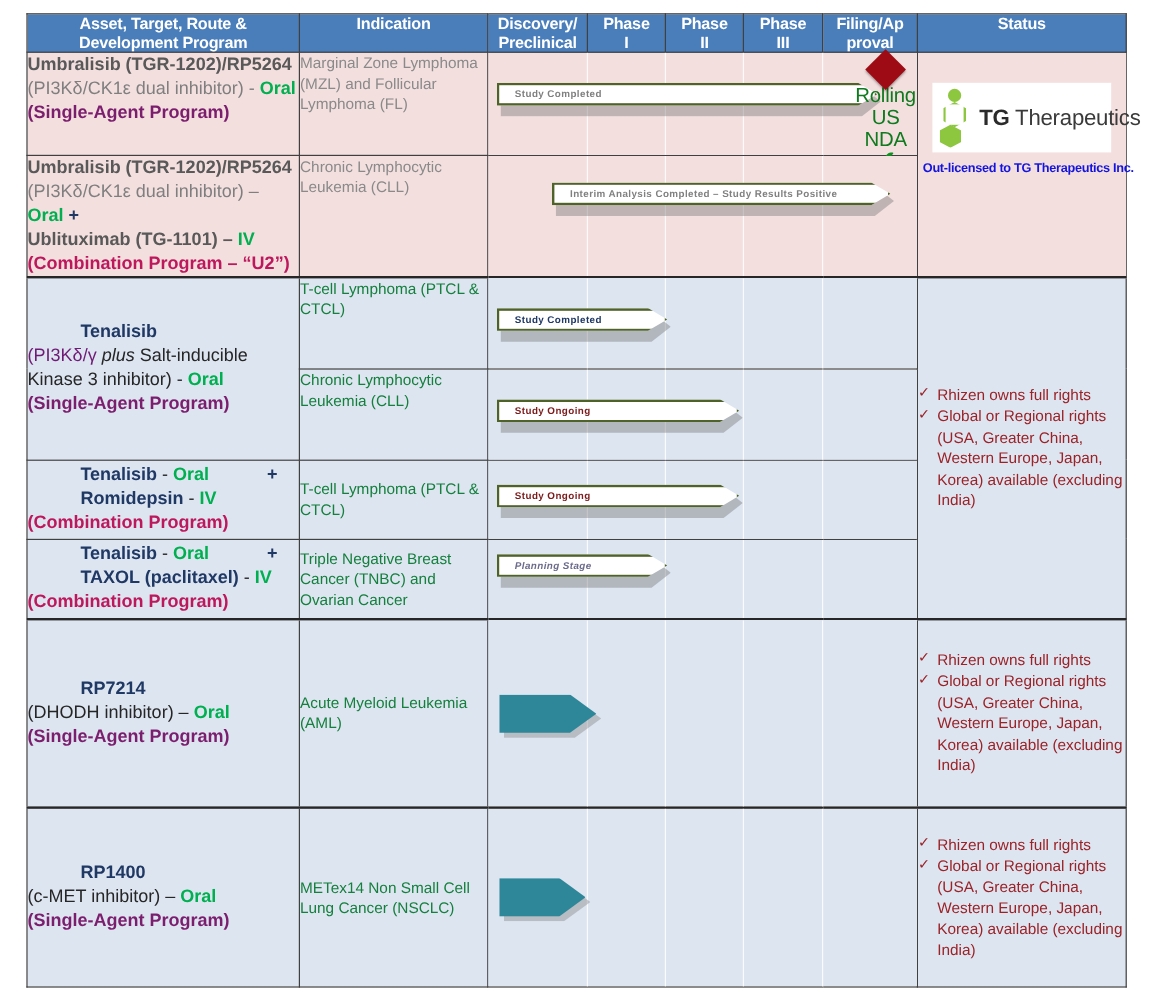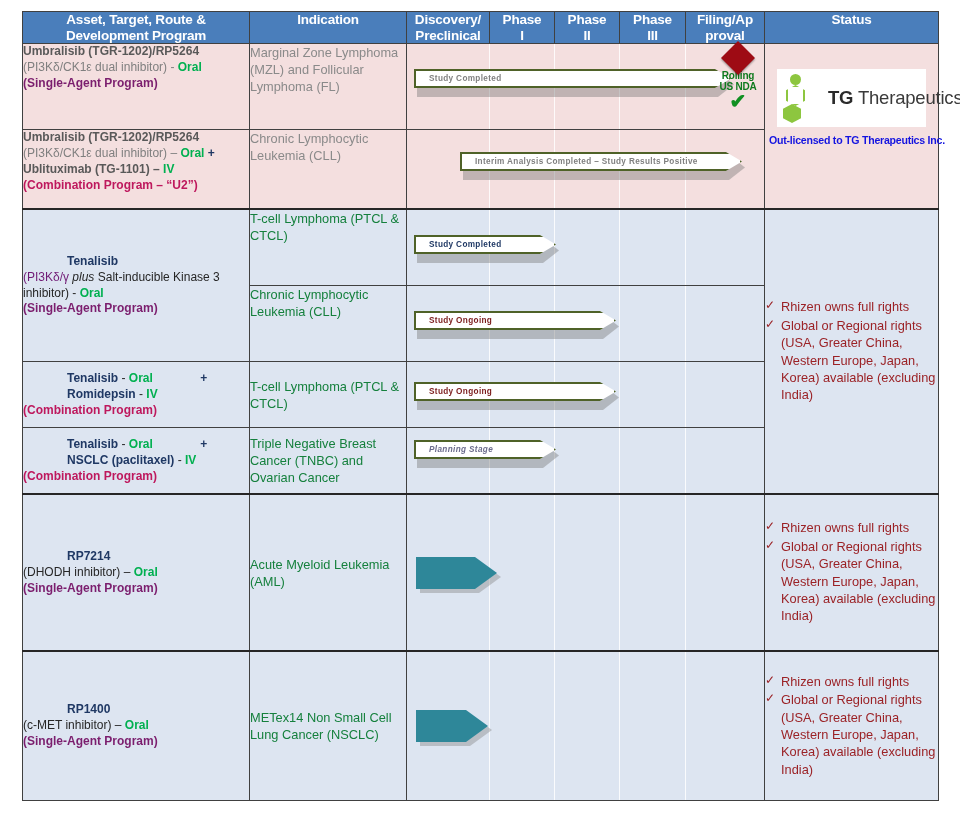--- a/index.html
+++ b/index.html
@@ -36,21 +36,21 @@
     border:1px solid #36618f;
     letter-spacing:-0.2px;
   }
   .pink{ background:#F4DFDF; }
   .blue{ background:#DDE5F1; }
 
   .prog-cell{position:relative;padding:0;}
 
   .asset{
     padding:8px 6px 8px 8px;
-    font-size:12px;
+    font-size:15px;
     line-height:1.33;
     color:#555555;
   }
   .asset .nm{font-weight:bold;color:#1F3864;padding-left:44px;}
   .asset .nm-grey{font-weight:bold;color:#595959;}
   .asset .route{color:#00B050;font-weight:bold;}
   .asset .route2{color:#00B050;font-weight:bold;}
   .asset .plus{color:#1F3864;font-weight:bold;}
   .asset .prog-single{color:#7B1E6E;font-weight:bold;}
   .asset .prog-combo{color:#be185d;font-weight:bold;}
@@ -137,35 +137,34 @@
 
   
   .milestone{position:absolute;text-align:center;width:62px;}
   .diamond{
     width:24px;height:24px;background:#9E0B14;
     transform:rotate(45deg);
     margin:0 auto 1px auto;
     box-shadow:1px 1px 2px rgba(0,0,0,.35);
   }
   .ms-text{
-    font-size:10px;font-weight:bold;color:#0F7A1E;line-height:1.08;
+    font-size:17px;font-weight:normal;color:#0F7A1E;line-height:1.08;
     letter-spacing:-.2px;
   }
   .ms-check{
     font-size:20px;color:#119022;font-weight:bold;line-height:.9;margin-top:-1px;
   }
 
   
   .logo-box{
     position:absolute;
     background:#ffffff;
     display:flex;align-items:center;
     padding-left:6px;
     box-sizing:border-box;
-    gap:12px;
   }
   .logo-mark{position:relative;width:26px;height:48px;margin-right:7px;flex:0 0 auto;}
   .logo-mark .dot{
     position:absolute;left:7px;top:0;width:11px;height:11px;border-radius:50%;
     background:#8DC63F;
   }
   .logo-mark .hexo{
     position:absolute;left:3px;top:11px;width:19px;height:21px;
     background:#ffffff;border:2.6px solid #8DC63F;
     -webkit-clip-path:polygon(50% 0,100% 25%,100% 75%,50% 100%,0 75%,0 25%);
@@ -358,21 +357,21 @@
             <div class="bar">
                 <span class="lbl lbl-maroon">Study Ongoing</span>
               </div>
           </div>
         </td>
       </tr>
 
       <tr>
         <td class="blue asset" style="height:65px;border-top:1px solid #F6D6C2;vertical-align:middle">
           <div><span class="nm">Tenalisib</span><span style="color:#262626"> - </span><span class="route">Oral</span><span class="nm">  +</span></div>
-          <div><span class="nm">NSCLC (paclitaxel)</span><span style="color:#262626"> - </span><span class="route2">IV</span></div>
+          <div><span class="nm">TAXOL (paclitaxel)</span><span style="color:#262626"> - </span><span class="route2">IV</span></div>
           <div class="prog-combo">(Combination Program)</div>
         </td>
         <td class="blue indication" style="border-top:1px solid #F6D6C2;vertical-align:middle">Triple Negative Breast Cancer (TNBC) and Ovarian Cancer</td>
         <td class="blue prog-cell" colspan="5" style="border-top:1px solid #F6D6C2">
           <div class="gridline" style="left:82px"></div>
           <div class="gridline" style="left:147px"></div>
           <div class="gridline" style="left:212px"></div>
           <div class="gridline" style="left:278px"></div>
           <div class="barwrap" style="left:7px;top:12px;width:142px;height:25px;font-style:italic;">
             <div class="shadowbox"></div>

